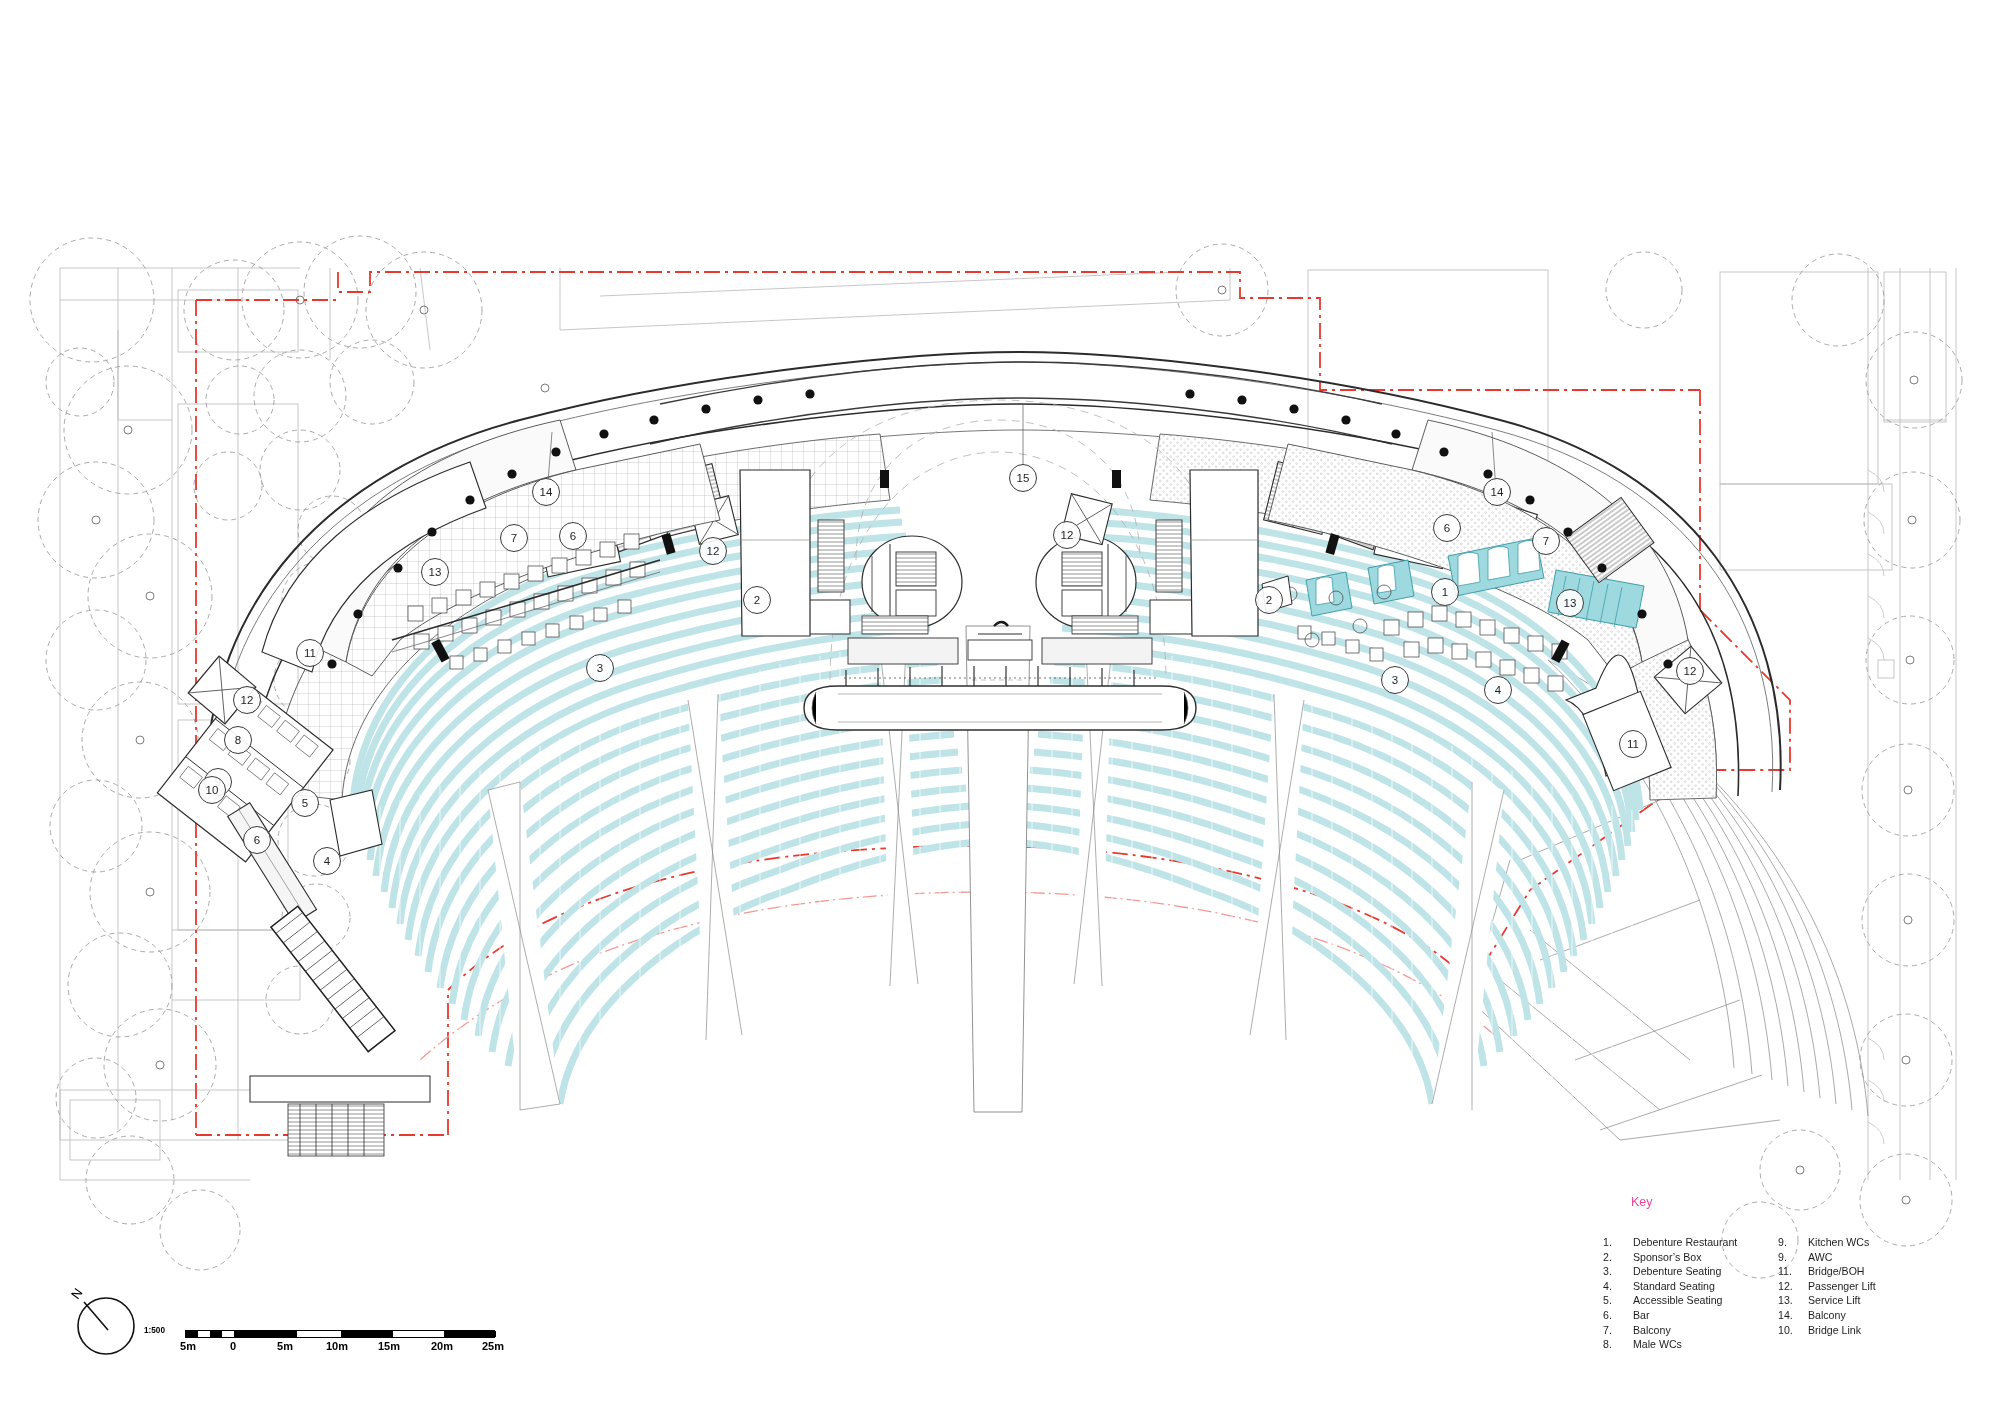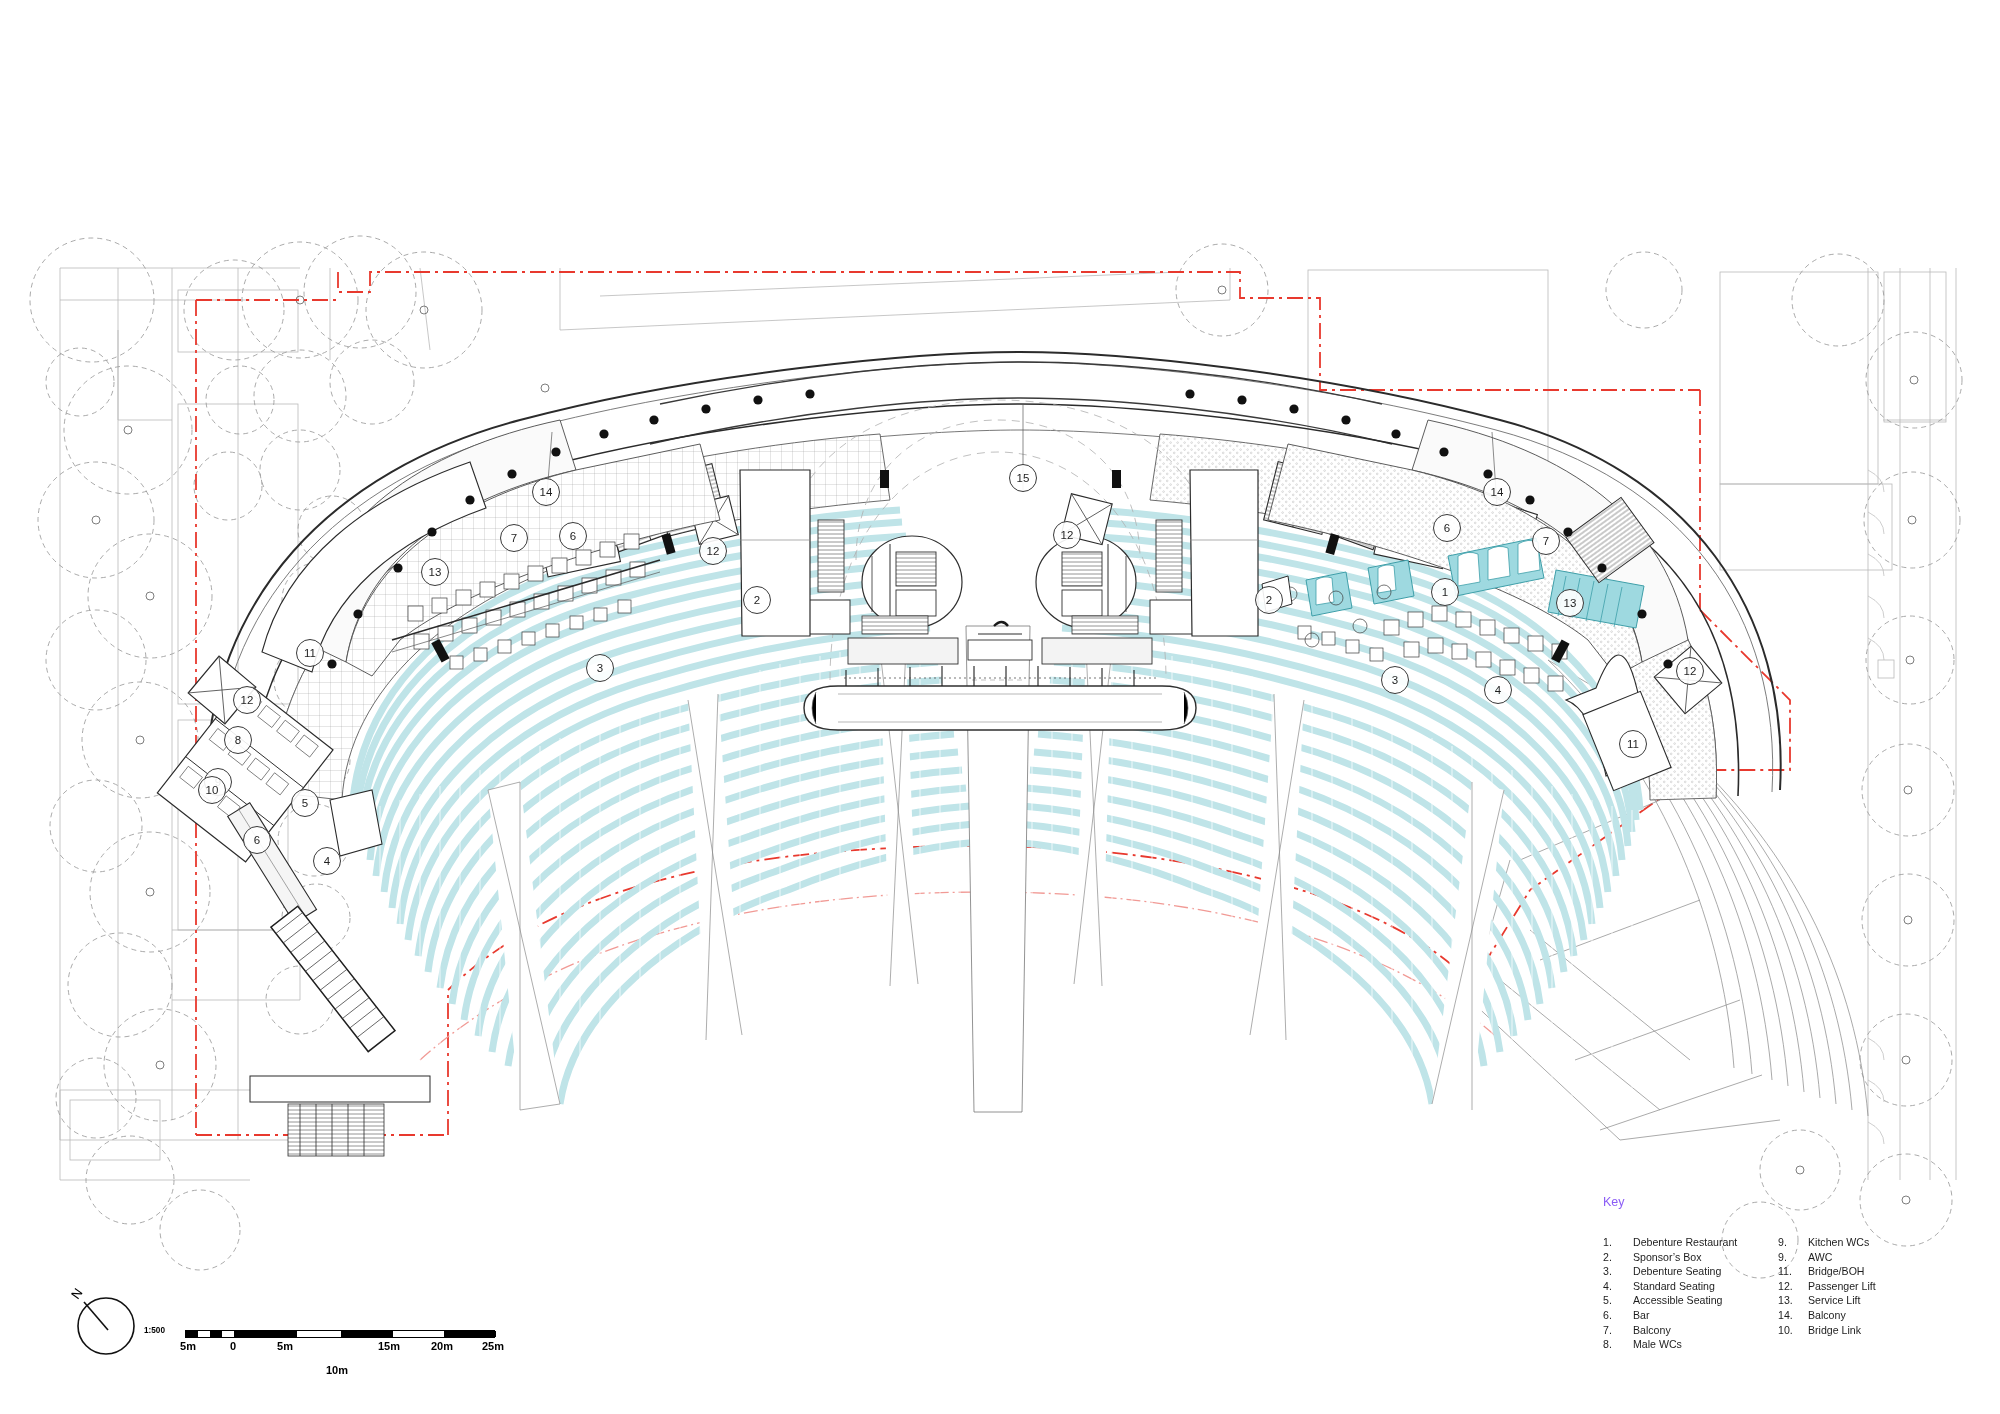--- a/index.html
+++ b/index.html
@@ -13,21 +13,21 @@
     position:absolute;left:57px;top:40px;
     font-size:37px;font-weight:400;color:#8c8c8c;letter-spacing:.2px;
     white-space:nowrap;
   }
 
   
   #plan{position:absolute;left:0;top:0;width:2000px;height:1414px;}
 
   
   #key{position:absolute;left:1603px;top:1195px;width:340px;}
-  #key .key-title{font-size:12.5px;color:#8b5cf6;margin-bottom:26px;}
+  #key .key-title{font-size:12.5px;color:#ec4899;margin-bottom:26px;margin-left:28px;}
   #key .cols{display:flex;gap:0px;}
   #key .col{display:flex;flex-direction:column;gap:0px;}
   #key .col:first-child{width:175px;}
   #key .krow{display:flex;font-size:10.6px;color:#1d1d1d;line-height:14.6px;white-space:nowrap;}
   #key .knum{width:30px;flex:0 0 30px;}
   #key .klab{}
 
   
   #scalebar{position:absolute;left:185px;top:1330px;font-weight:bold;}
   #scalebar .sb-label{position:absolute;left:-41px;top:-4px;font-size:8.2px;color:#000;}
@@ -932,21 +932,21 @@
       <div class="seg" style="left:0px;width:12px;"></div>
       <div class="seg" style="left:24px;width:12px;"></div>
       <div class="seg" style="left:48px;width:63px;"></div>
       <div class="seg" style="left:155px;width:52px;"></div>
       <div class="seg" style="left:258px;width:52px;"></div>
     </div>
     <div class="ticks" id="sb-ticks">
         <div class="tk" style="left: 3px;">5m</div>
         <div class="tk" style="left: 48px;">0</div>
         <div class="tk" style="left: 100px;">5m</div>
-        <div class="tk" style="left: 152px; margin-top: 24px;">10m</div>
+        <div class="tk" style="left: 152px;">10m</div>
         <div class="tk" style="left: 204px;">15m</div>
         <div class="tk" style="left: 257px;">20m</div>
         <div class="tk" style="left: 308px;">25m</div>
       </div>
   </div>
 
   <div id="north">
     <svg viewBox="0 0 70 70" width="70" height="70">
       <circle cx="38" cy="38" r="28" fill="none" stroke="#111" stroke-width="1.6"></circle>
       <path d="M40,42 L16,14" stroke="#111" stroke-width="1.6" fill="none"></path>

